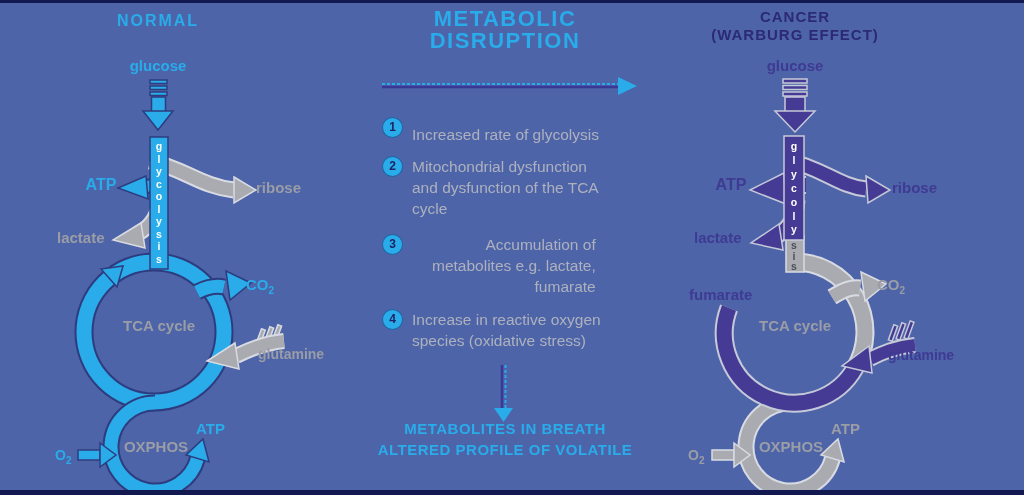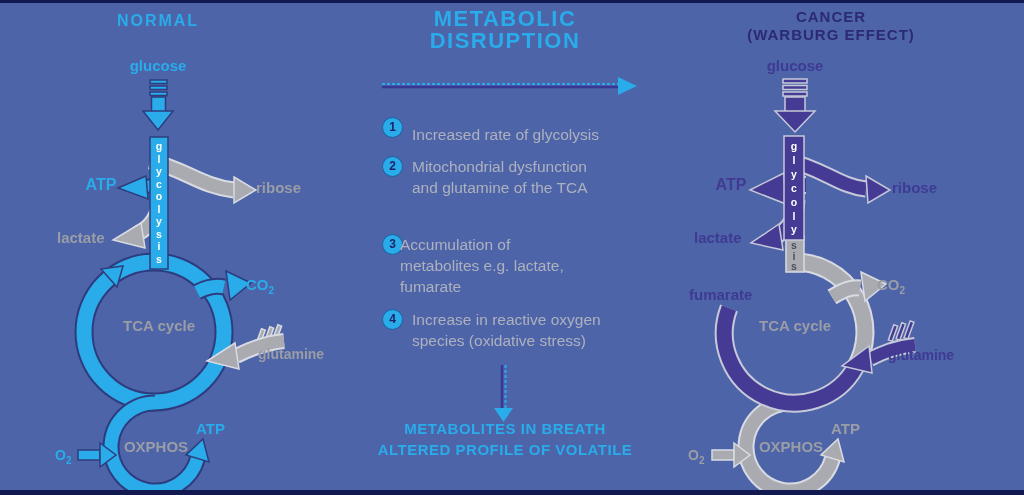--- a/index.html
+++ b/index.html
@@ -14,21 +14,21 @@
   #strip-bottom{bottom:0;height:5px;}
   svg#art{position:absolute;left:0;top:0;z-index:1;}
   .lbl{position:absolute;z-index:3;white-space:nowrap;text-align:right;}
   .cyan{color:#29ace9;}
   .grayt{color:#9a9da6;}
   .purple{color:#3f3a92;}
   .darkt{color:#2b2a72;}
   .bold{font-weight:bold;}
   .ctr{transform:translateX(-50%);text-align:center;}
   .t16{font-size:16px;}.t15{font-size:15px;}.t14{font-size:14px;}
-  .ls2{letter-spacing:2px;}.ls1{letter-spacing:1px;margin-left:36px;}
+  .ls2{letter-spacing:2px;}.ls1{letter-spacing:1px;}
   sub{font-size:10px;}
   
   .vletters{position:absolute;z-index:3;display:flex;flex-direction:column;
     align-items:center;justify-content:space-between;
     font-size:10.5px;font-weight:bold;color:#ffffff;line-height:1;}
   .vletters.dark{color:#4a4f58;}
   
   .numcircle{position:absolute;z-index:3;width:21px;height:21px;border-radius:50%;
     background:#29ace9;border:1px solid rgba(22,32,95,.5);box-sizing:border-box;
     color:#1d2366;font-size:12px;font-weight:bold;text-align:center;line-height:19px;}
@@ -192,25 +192,26 @@
   </div>
 
   <div class="numcircle" style="left:382px;top:117px;">1</div>
   <div class="itemtext" style="left:412px;top:124px;">
     <div>Increased rate of glycolysis</div>
   </div>
 
   <div class="numcircle" style="left:382px;top:156px;">2</div>
   <div class="itemtext" style="left:412px;top:156px;">
     <div>Mitochondrial dysfunction</div>
-    <div>and glutamine of the TCA</div>
+    <div>and dysfunction of the TCA</div>
+    <div>cycle</div>
   </div>
 
   <div class="numcircle" style="left:382px;top:234px;">3</div>
-  <div class="itemtext" style="left:400px;top:234px;">
+  <div class="itemtext" style="left:432px;top:234px;text-align:right;">
     <div>Accumulation of</div>
     <div>metabolites e.g. lactate,</div>
     <div>fumarate</div>
   </div>
 
   <div class="numcircle" style="left:382px;top:309px;">4</div>
   <div class="itemtext" style="left:412px;top:309px;">
     <div>Increase in reactive oxygen</div>
     <div>species (oxidative stress)</div>
   </div>

